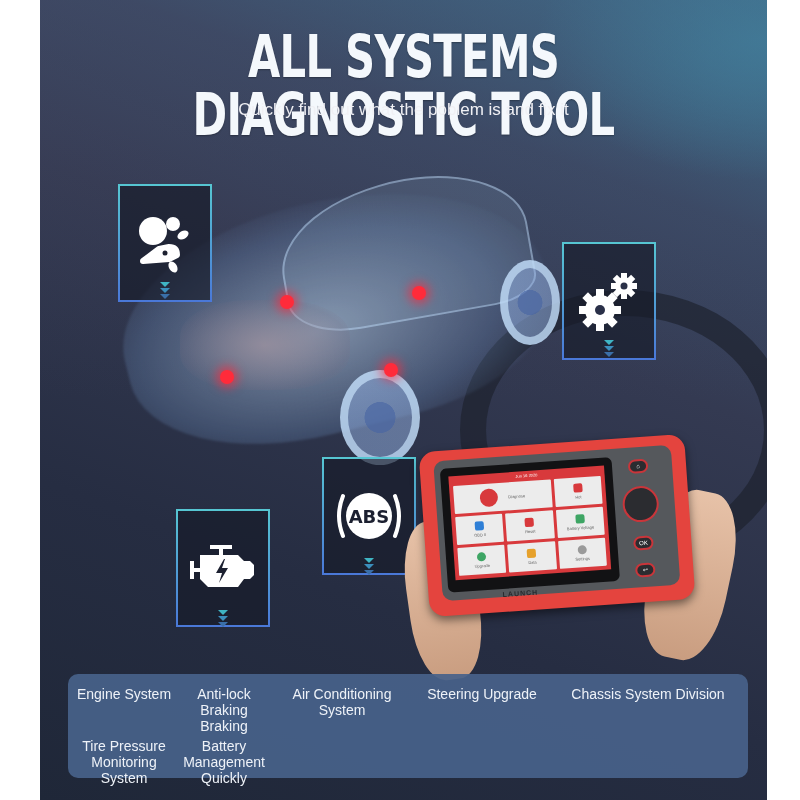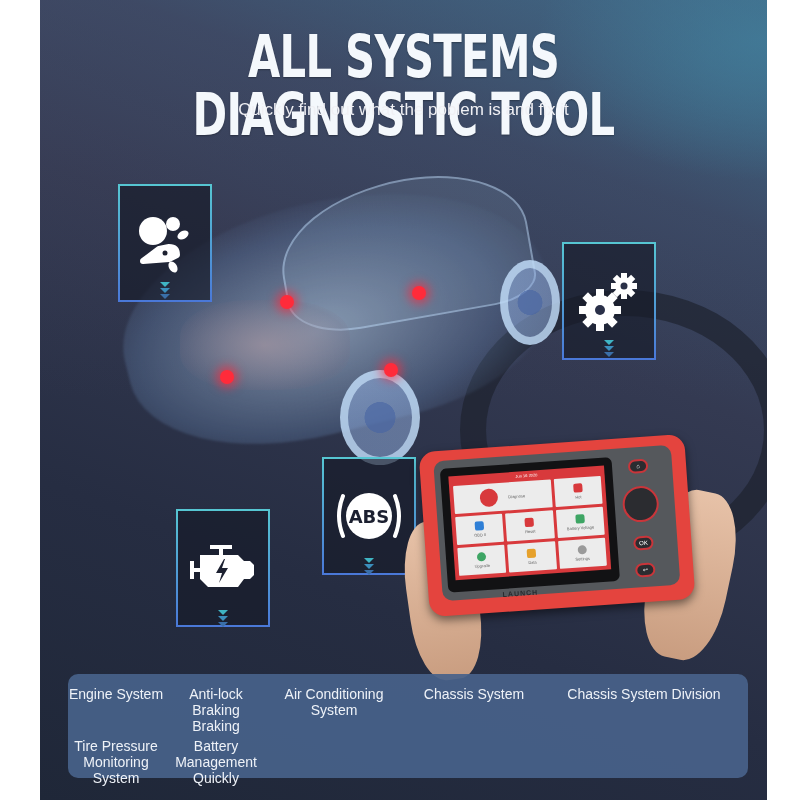--- a/index.html
+++ b/index.html
@@ -134,21 +134,21 @@
   }
   .hand {
     position: absolute; background: linear-gradient(180deg, #e7c2a8, #c99d80); border-radius: 40%;
   }
 
   
   .panel {
     position: absolute; left: 28px; top: 674px; width: 680px; height: 104px;
     background: rgba(72,98,138,0.92); border-radius: 10px;
     display: grid; grid-template-columns: 96px 96px 132px 140px 1fr; grid-template-rows: 1fr 1fr;
-    padding: 8px 8px 10px 0; column-gap: 4px;
+    padding: 8px 8px 10px 8px; column-gap: 4px;
   }
   .sys {
     color: #eef2f8; font-size: 14px; line-height: 16px; text-align: center;
     display: flex; align-items: flex-start; justify-content: center; padding-top: 4px;
   }
 </style>
 </head>
 <body>
 
 <div class="poster">
@@ -305,19 +305,19 @@
         <div class="dbtn">OK</div>
         <div class="dbtn">↩</div>
       </div>
     </div>
   </div>
 
   <div class="panel">
     <div class="sys">Engine System</div>
     <div class="sys">Anti-lock Braking Braking</div>
     <div class="sys">Air Conditioning System</div>
-    <div class="sys">Chassis System</div>
+    <div class="sys">Steering Upgrade</div>
     <div class="sys">Chassis System Division</div>
     <div class="sys">Tire Pressure Monitoring System</div>
     <div class="sys">Battery Management Quickly</div>
   </div>
 
 </div>
 
 </body></html>

